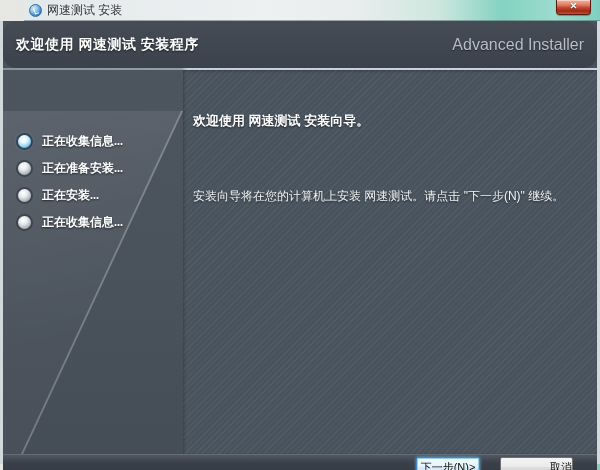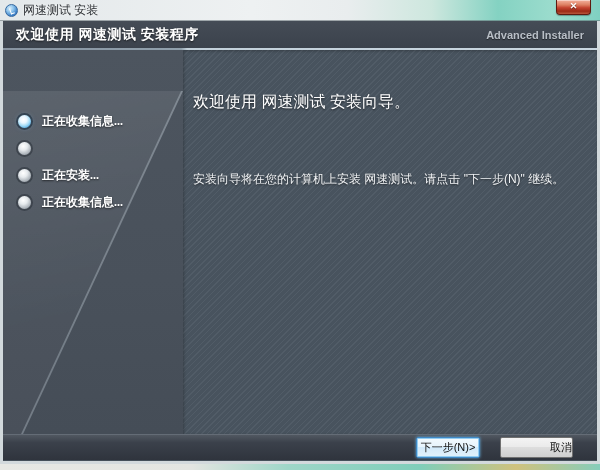--- a/index.html
+++ b/index.html
@@ -8,21 +8,21 @@
     font-family: "Liberation Sans", sans-serif;
     position: relative;
     background:#9adbcd;
   }
   
   .desktop {
     position:absolute; inset:0;
     background: linear-gradient(90deg,#e7e8e4 0%,#e3e5e1 32%,#9ed6c8 48%,#7fceba 70%,#cfc27e 86%,#86cdbb 100%);
   }
   
-  .window { position:absolute; left:0; top:0; width:600px; height:467px; }
+  .window { position:absolute; left:0; top:0; width:600px; height:467px;padding-left:24px; }
   .titlebar {
     position:relative; height:21px;
     background: linear-gradient(90deg,#e3e8ea 0%,#eef1f2 42%,#e9edee 58%,#cde7de 72%,#84d2c2 83%,#9bdccd 92%,#7fd0c1 100%);
     border-bottom:1px solid rgba(95,105,112,0.55);
   }
   .app-icon {
     position:absolute; left:5px; top:4px; width:13px; height:13px; border-radius:50%;
     background: radial-gradient(circle at 35% 30%, #d8edfb 0%, #8ec4ec 35%, #3f83c9 70%, #2a5fa8 100%);
     border:1px solid #37699f;
   }
@@ -43,31 +43,32 @@
     cursor:pointer; text-shadow:0 1px 1px rgba(0,0,0,0.5);
   }
   .frame {
     position:absolute; left:0; right:0; top:21px; bottom:3px;
     border:3px solid #d2d9dc; border-top:none;
     box-shadow: inset 0 0 1px rgba(0,0,0,0.35);
     background: var(--main_bg, #49545f);
   }
   
   .header {
-    position:relative; height:27px;
+    position:relative; height:47px;
     background: linear-gradient(#454c56, var(--header_bg,#3b424c));
     display:flex; align-items:center; justify-content:space-between;
     padding:0 13px;
+    border-radius:13px;
   }
   .header .page-title {
     color:#fff; font-size:14px; font-weight:bold; letter-spacing:0.5px;
     text-shadow:0 1px 2px rgba(0,0,0,0.6);
   }
   .header .brand {
-    color:#b9bfc7; font-size:11px; font-weight:bold;
+    color:#b9bfc7; font-size:16px; font-weight:normal;
     text-shadow:0 1px 1px rgba(0,0,0,0.5);
   }
   .sep {
     height:2px;
     background: linear-gradient(90deg,#8793a0 0%,#90a0ac 30%,#c2d0da 31%,#c9d6e0 100%);
   }
   
   .body-row { position:relative; display:flex; height:384px; }
   .sidebar {
     position:relative; width:180px; height:100%; overflow:hidden;
@@ -97,21 +98,21 @@
   }
   .main {
     position:relative; flex:1; height:100%;
     background: repeating-linear-gradient(135deg,
       var(--stripe,#515c67) 0px, var(--stripe,#515c67) 1px,
       var(--main_bg,#48535e) 1px, var(--main_bg,#48535e) 4px);
     box-shadow: inset 1px 1px 3px rgba(0,0,0,0.25);
     padding:42px 16px 0 10px;
   }
   .welcome-heading {
-    color:#fff; font-size:16px; font-weight:normal;
+    color:#fff; font-size:13px; font-weight:bold;
     text-shadow:0 1px 2px rgba(0,0,0,0.6);
   }
   .welcome-text {
     margin-top:58px; color:#f2f4f6; font-size:12px; line-height:17px;
     text-shadow:0 1px 2px rgba(0,0,0,0.55);
   }
   
   .footer {
     position:relative; height:26px;
     border-top:1px solid #646c76;
@@ -167,20 +168,21 @@
 
       <div class="sidebar">
         <div class="swoosh"></div>
         <div class="steps">
           <div class="step active">
             <div class="bullet"></div>
             <span class="step-label">正在收集信息...</span>
           </div>
           <div class="step">
             <div class="bullet"></div>
+            <span class="step-label">正在准备安装...</span>
           </div>
           <div class="step">
             <div class="bullet"></div>
             <span class="step-label">正在安装...</span>
           </div>
           <div class="step">
             <div class="bullet"></div>
             <span class="step-label">正在收集信息...</span>
           </div>
         </div>

